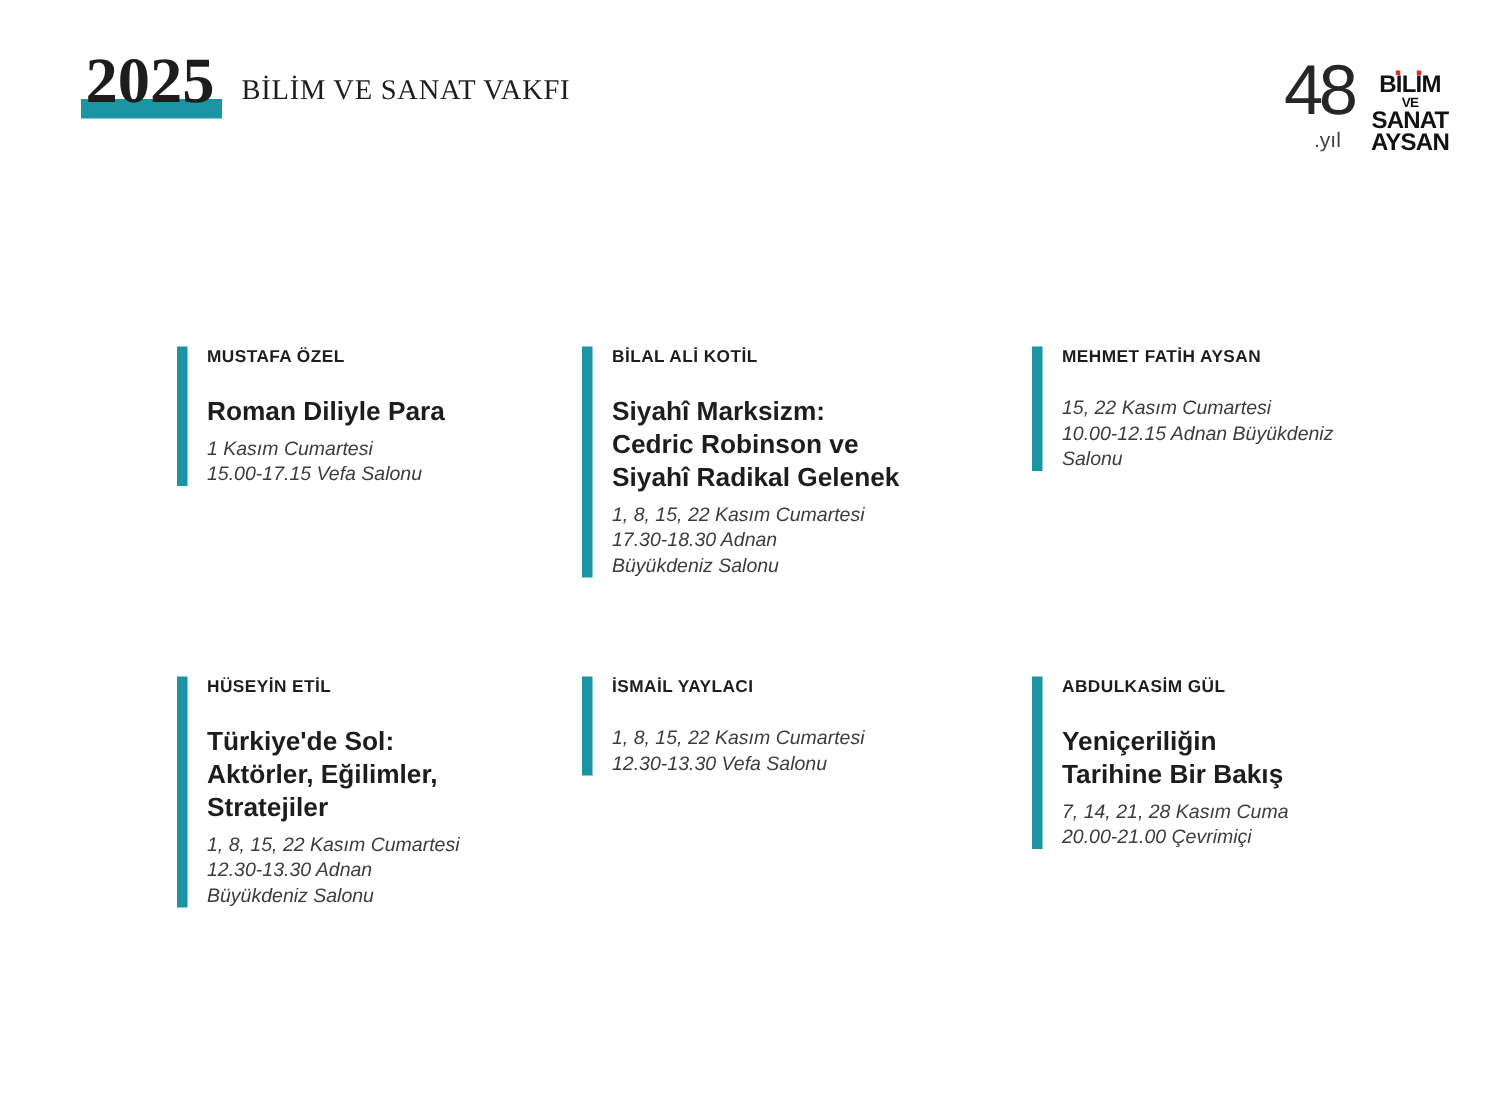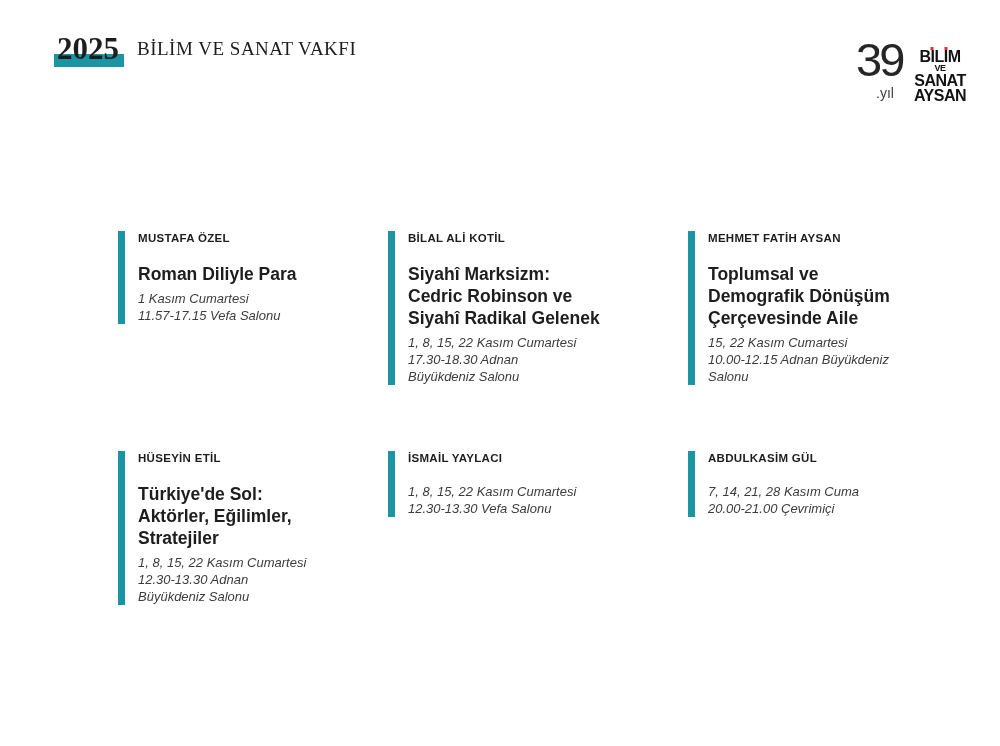--- a/index.html
+++ b/index.html
@@ -14,21 +14,21 @@
     color:#1d1d1d;
   }
 
   
   .header { position:absolute; left:57px; top:33px; }
   .year-row { display:flex; align-items:flex-end; }
   .year {
     position:relative;
     font-family:"Liberation Serif", serif;
     font-weight:700;
-    font-size:31px;
+    font-size:43px;
     line-height:1;
     z-index:1;
     padding-bottom:2px;
     text-align:right;
   }
   .year-highlight {
     position:absolute;
     left:-3px; right:-5px; bottom:-1px;
     height:13px;
     z-index:-1;
@@ -125,62 +125,59 @@
     <div class="year-row">
       <div class="year">
         <span>2025</span>
         <span class="year-highlight accent-bg" style="background: rgb(27, 148, 163);"></span>
       </div>
       <div class="org">BİLİM VE SANAT VAKFI</div>
     </div>
   </div>
 
   <div class="logo">
-    <div class="logo-39">39</div>
+    <div class="logo-39">48</div>
     <div class="logo-yil">.yıl</div>
     <div class="logo-block">
       <div class="logo-line1">B<span class="redcap">I<i class="rd"></i></span>L<span class="redcap">I<i class="rd"></i></span>M</div>
       <div class="logo-line2">VE</div>
       <div class="logo-line3">SANAT</div>
       <div class="logo-line4">AYSAN</div>
     </div>
   </div>
 
   <div class="grid">
 
     <div class="card">
       <div class="card-bar accent-bg" style="background: rgb(27, 148, 163);"></div>
       <div class="card-body">
         <div class="speaker">MUSTAFA ÖZEL</div>
         <div class="card-title">Roman Diliyle Para</div>
         <div class="card-meta">1 Kasım Cumartesi
-11.57-17.15 Vefa Salonu</div>
+15.00-17.15 Vefa Salonu</div>
       </div>
     </div>
 
     <div class="card">
       <div class="card-bar accent-bg" style="background: rgb(27, 148, 163);"></div>
       <div class="card-body">
         <div class="speaker">BİLAL ALİ KOTİL</div>
         <div class="card-title">Siyahî Marksizm:
 Cedric Robinson ve
 Siyahî Radikal Gelenek</div>
         <div class="card-meta">1, 8, 15, 22 Kasım Cumartesi
 17.30-18.30 Adnan
 Büyükdeniz Salonu</div>
       </div>
     </div>
 
     <div class="card">
       <div class="card-bar accent-bg" style="background: rgb(27, 148, 163);"></div>
       <div class="card-body">
         <div class="speaker">MEHMET FATİH AYSAN</div>
-        <div class="card-title">Toplumsal ve
-Demografik Dönüşüm
-Çerçevesinde Aile</div>
         <div class="card-meta">15, 22 Kasım Cumartesi
 10.00-12.15 Adnan Büyükdeniz
 Salonu</div>
       </div>
     </div>
 
     <div class="card">
       <div class="card-bar accent-bg" style="background: rgb(27, 148, 163);"></div>
       <div class="card-body">
         <div class="speaker">HÜSEYİN ETİL</div>
@@ -199,19 +196,21 @@
         <div class="speaker">İSMAİL YAYLACI</div>
         <div class="card-meta">1, 8, 15, 22 Kasım Cumartesi
 12.30-13.30 Vefa Salonu</div>
       </div>
     </div>
 
     <div class="card">
       <div class="card-bar accent-bg" style="background: rgb(27, 148, 163);"></div>
       <div class="card-body">
         <div class="speaker">ABDULKASİM GÜL</div>
+        <div class="card-title">Yeniçeriliğin
+Tarihine Bir Bakış</div>
         <div class="card-meta">7, 14, 21, 28 Kasım Cuma
 20.00-21.00 Çevrimiçi</div>
       </div>
     </div>
 
   </div>
 </div>
 
 </body></html>

